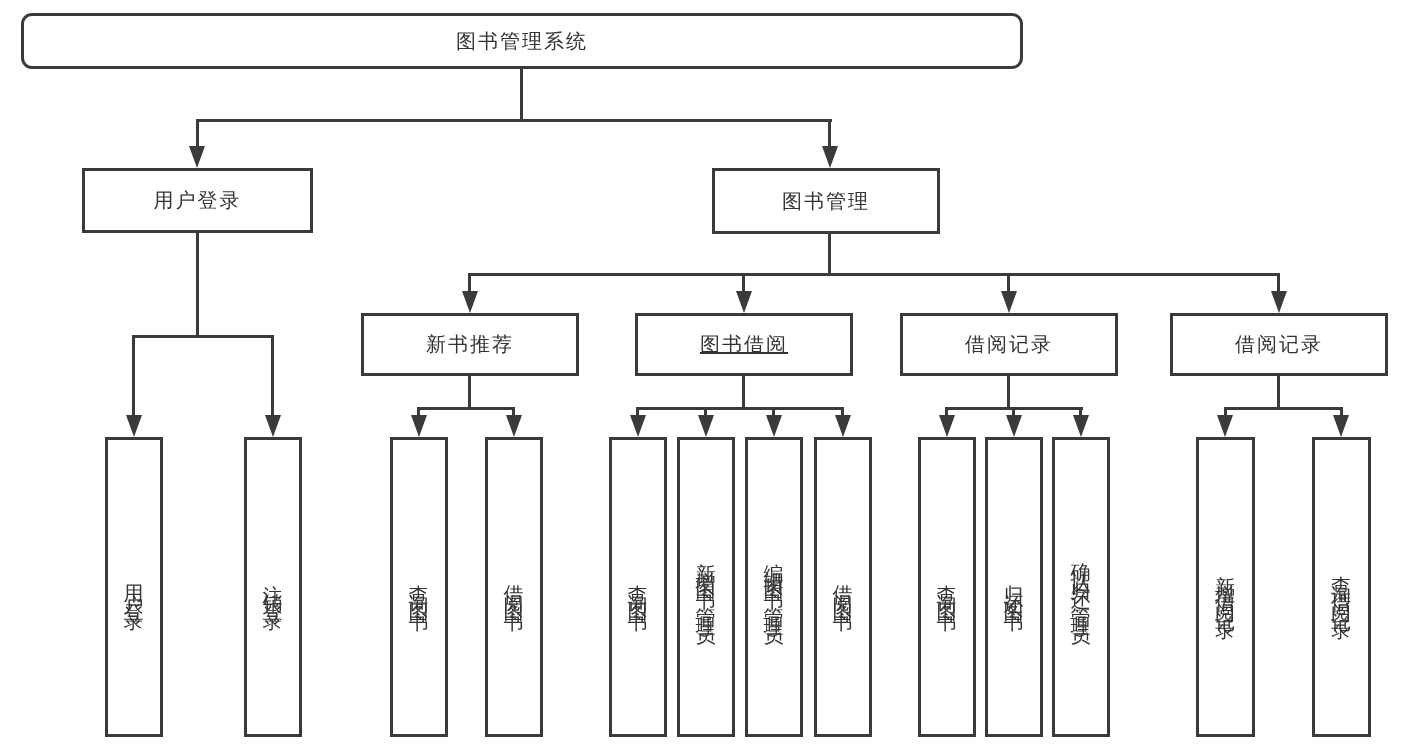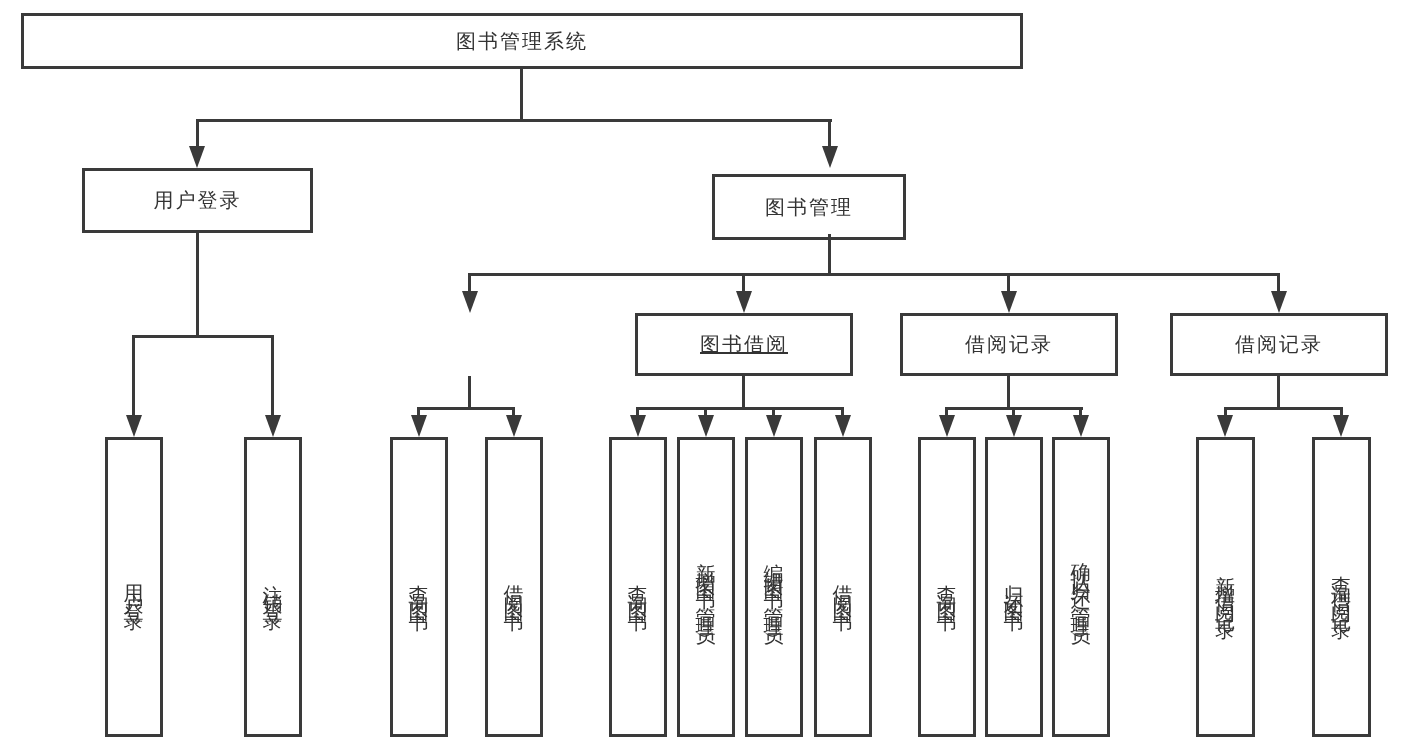--- a/index.html
+++ b/index.html
@@ -32,25 +32,26 @@
     position:absolute;right:6px;bottom:6px;z-index:9;
     font-size:21px;color:#c3c3c3;letter-spacing:1px;
     text-shadow:-1px -1px 0 #ffffff,1px -1px 0 #ffffff,-1px 1px 0 #ffffff,1px 1px 0 #ffffff;
   }
 </style>
 </head>
 <body>
 
 <div id="stage">
 
-  <div class="node" style="left:21px;top:13px;width:1002px;height:56px;">图书管理系统</div>
+  <div class="node" style="left:21px;top:13px;width:1002px;height:56px;border-radius:11px;">图书管理系统</div>
 
   <div class="node" style="left:82px;top:168px;width:231px;height:65px;">用户登录</div>
-  <div class="node" style="left:712px;top:168px;width:194px;height:66px;margin-top:6px;">图书管理</div>
+  <div class="node" style="left:712px;top:168px;width:228px;height:66px;">图书管理</div>
 
+  <div class="node" style="left:361px;top:313px;width:218px;height:63px;">新书推荐</div>
   <div class="node" style="left:635px;top:313px;width:218px;height:63px;text-decoration:underline;">图书借阅</div>
   <div class="node" style="left:900px;top:313px;width:218px;height:63px;">借阅记录</div>
   <div class="node" style="left:1170px;top:313px;width:218px;height:63px;text-align:right;">借阅记录</div>
 
   <div class="leaf" style="left:105px;">
     <span>用户登录</span>
     </div>
   <div class="leaf" style="left:244px;">
     <span>注销登录</span>
     </div>

